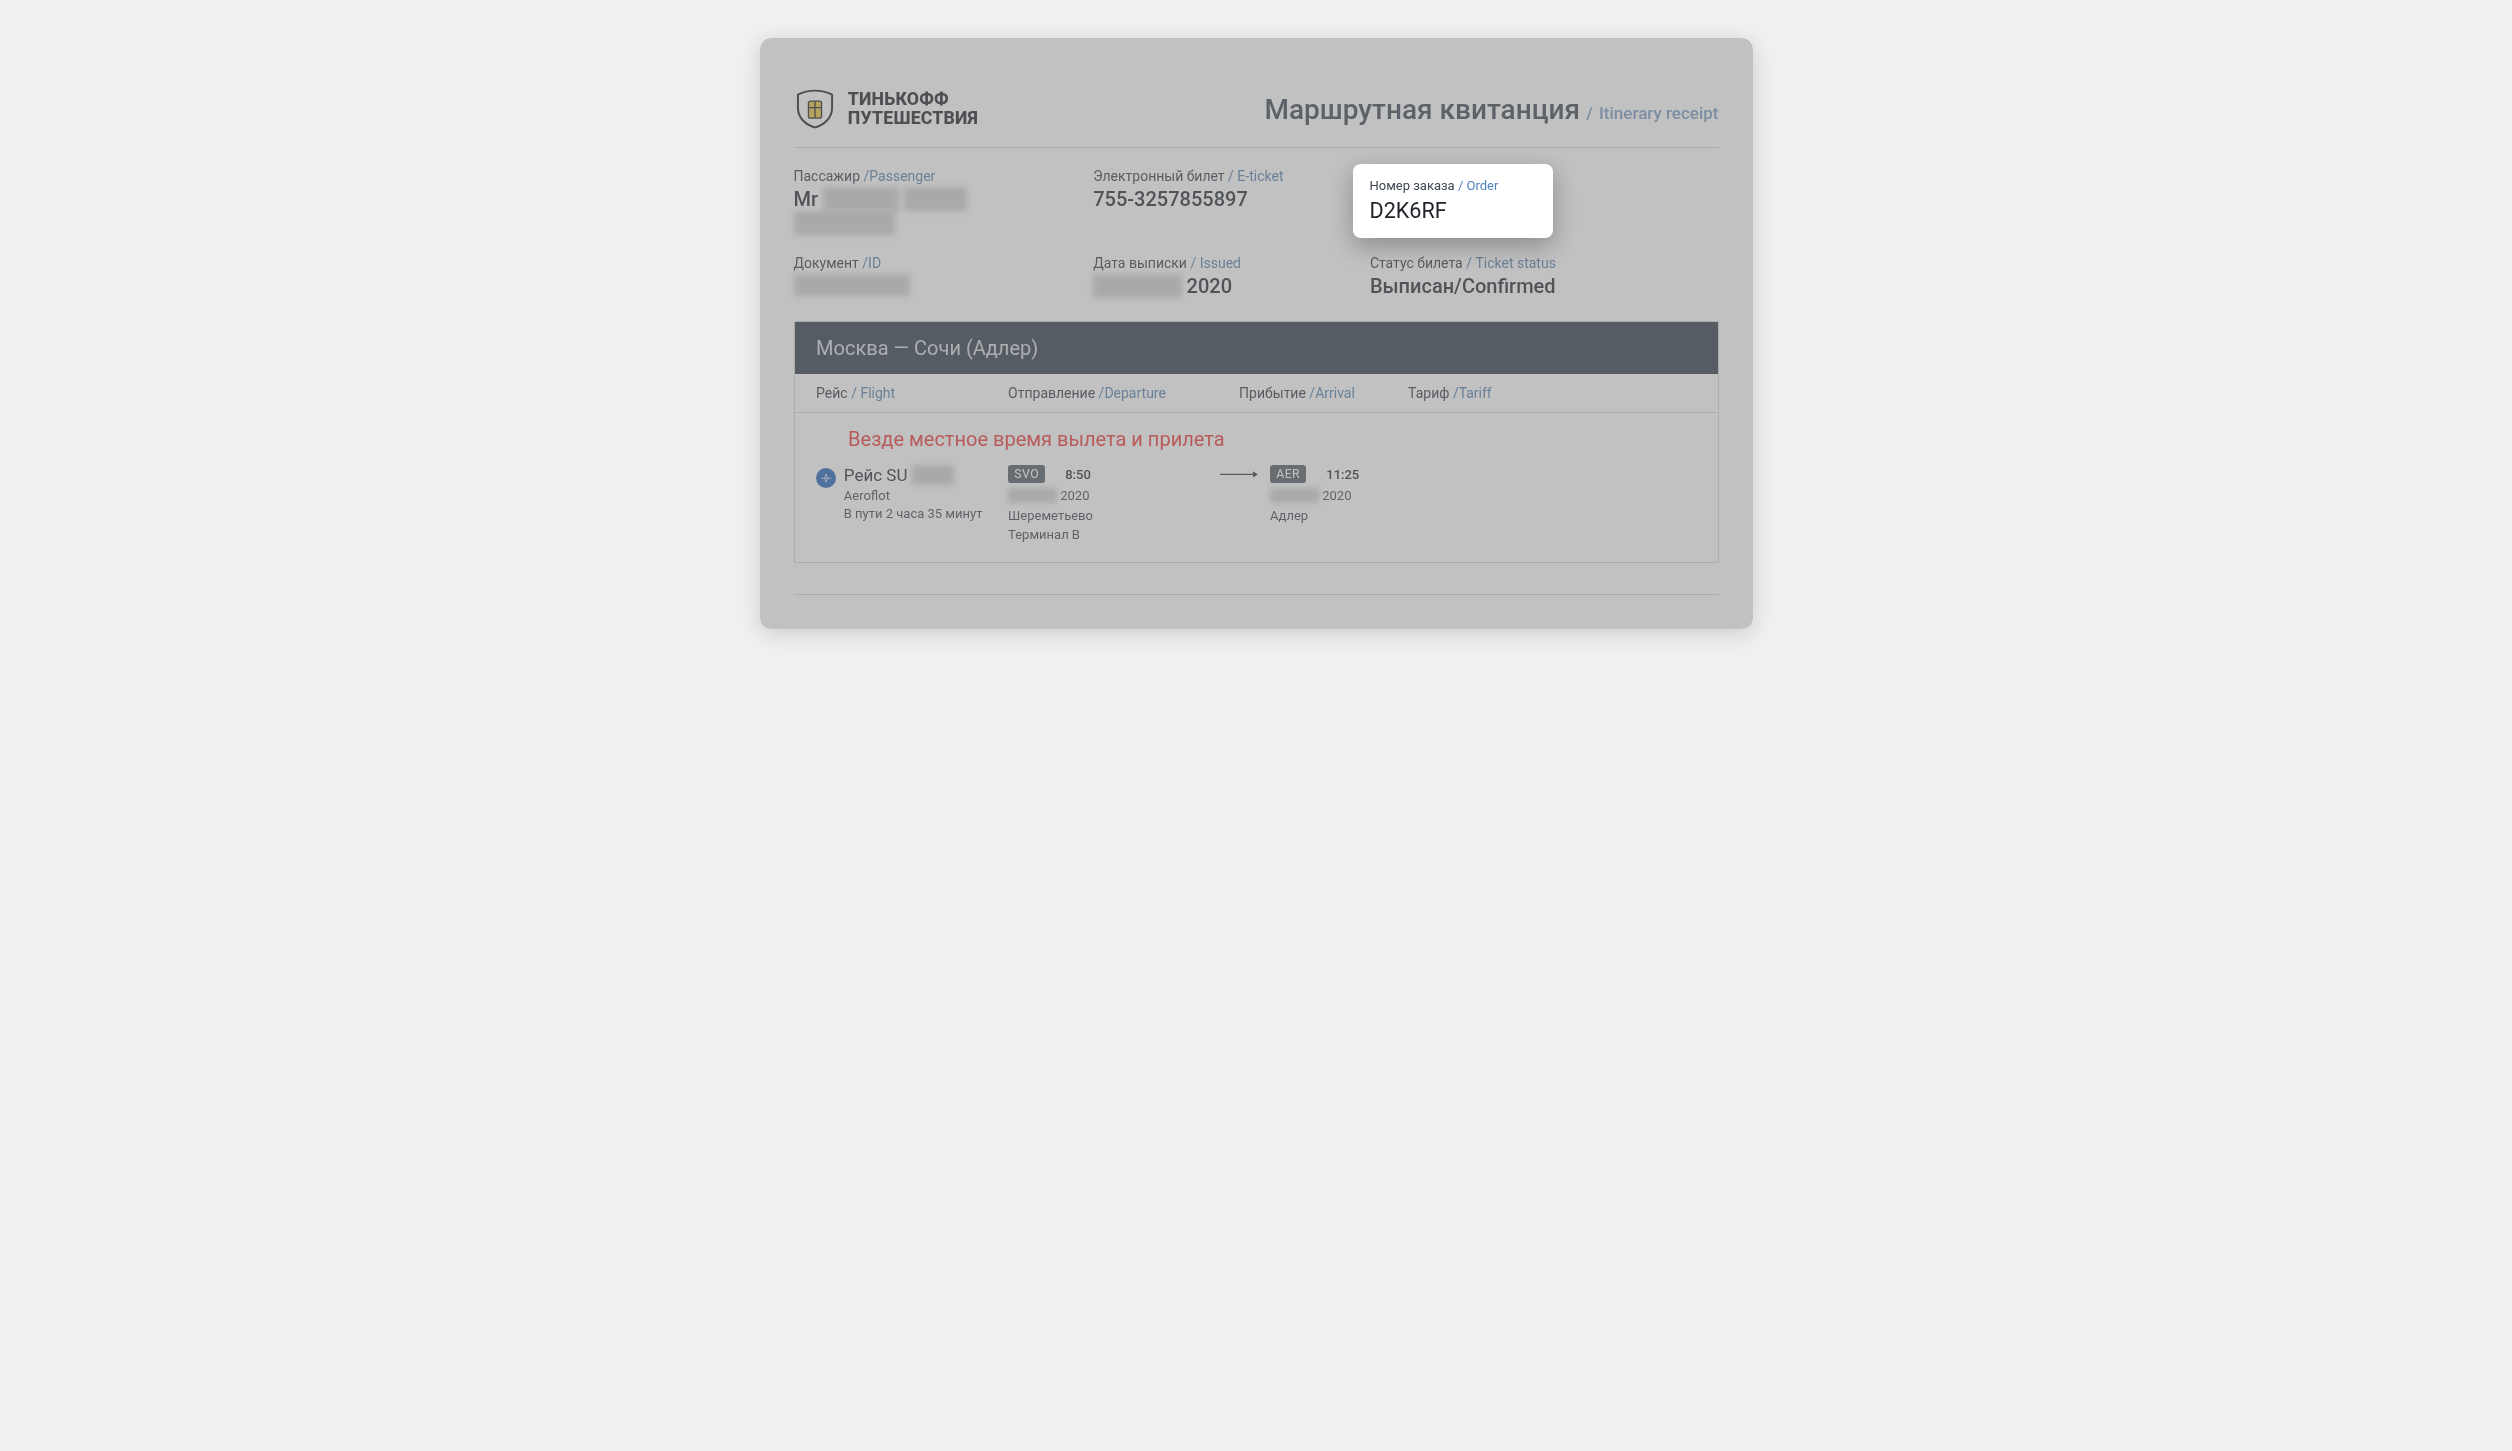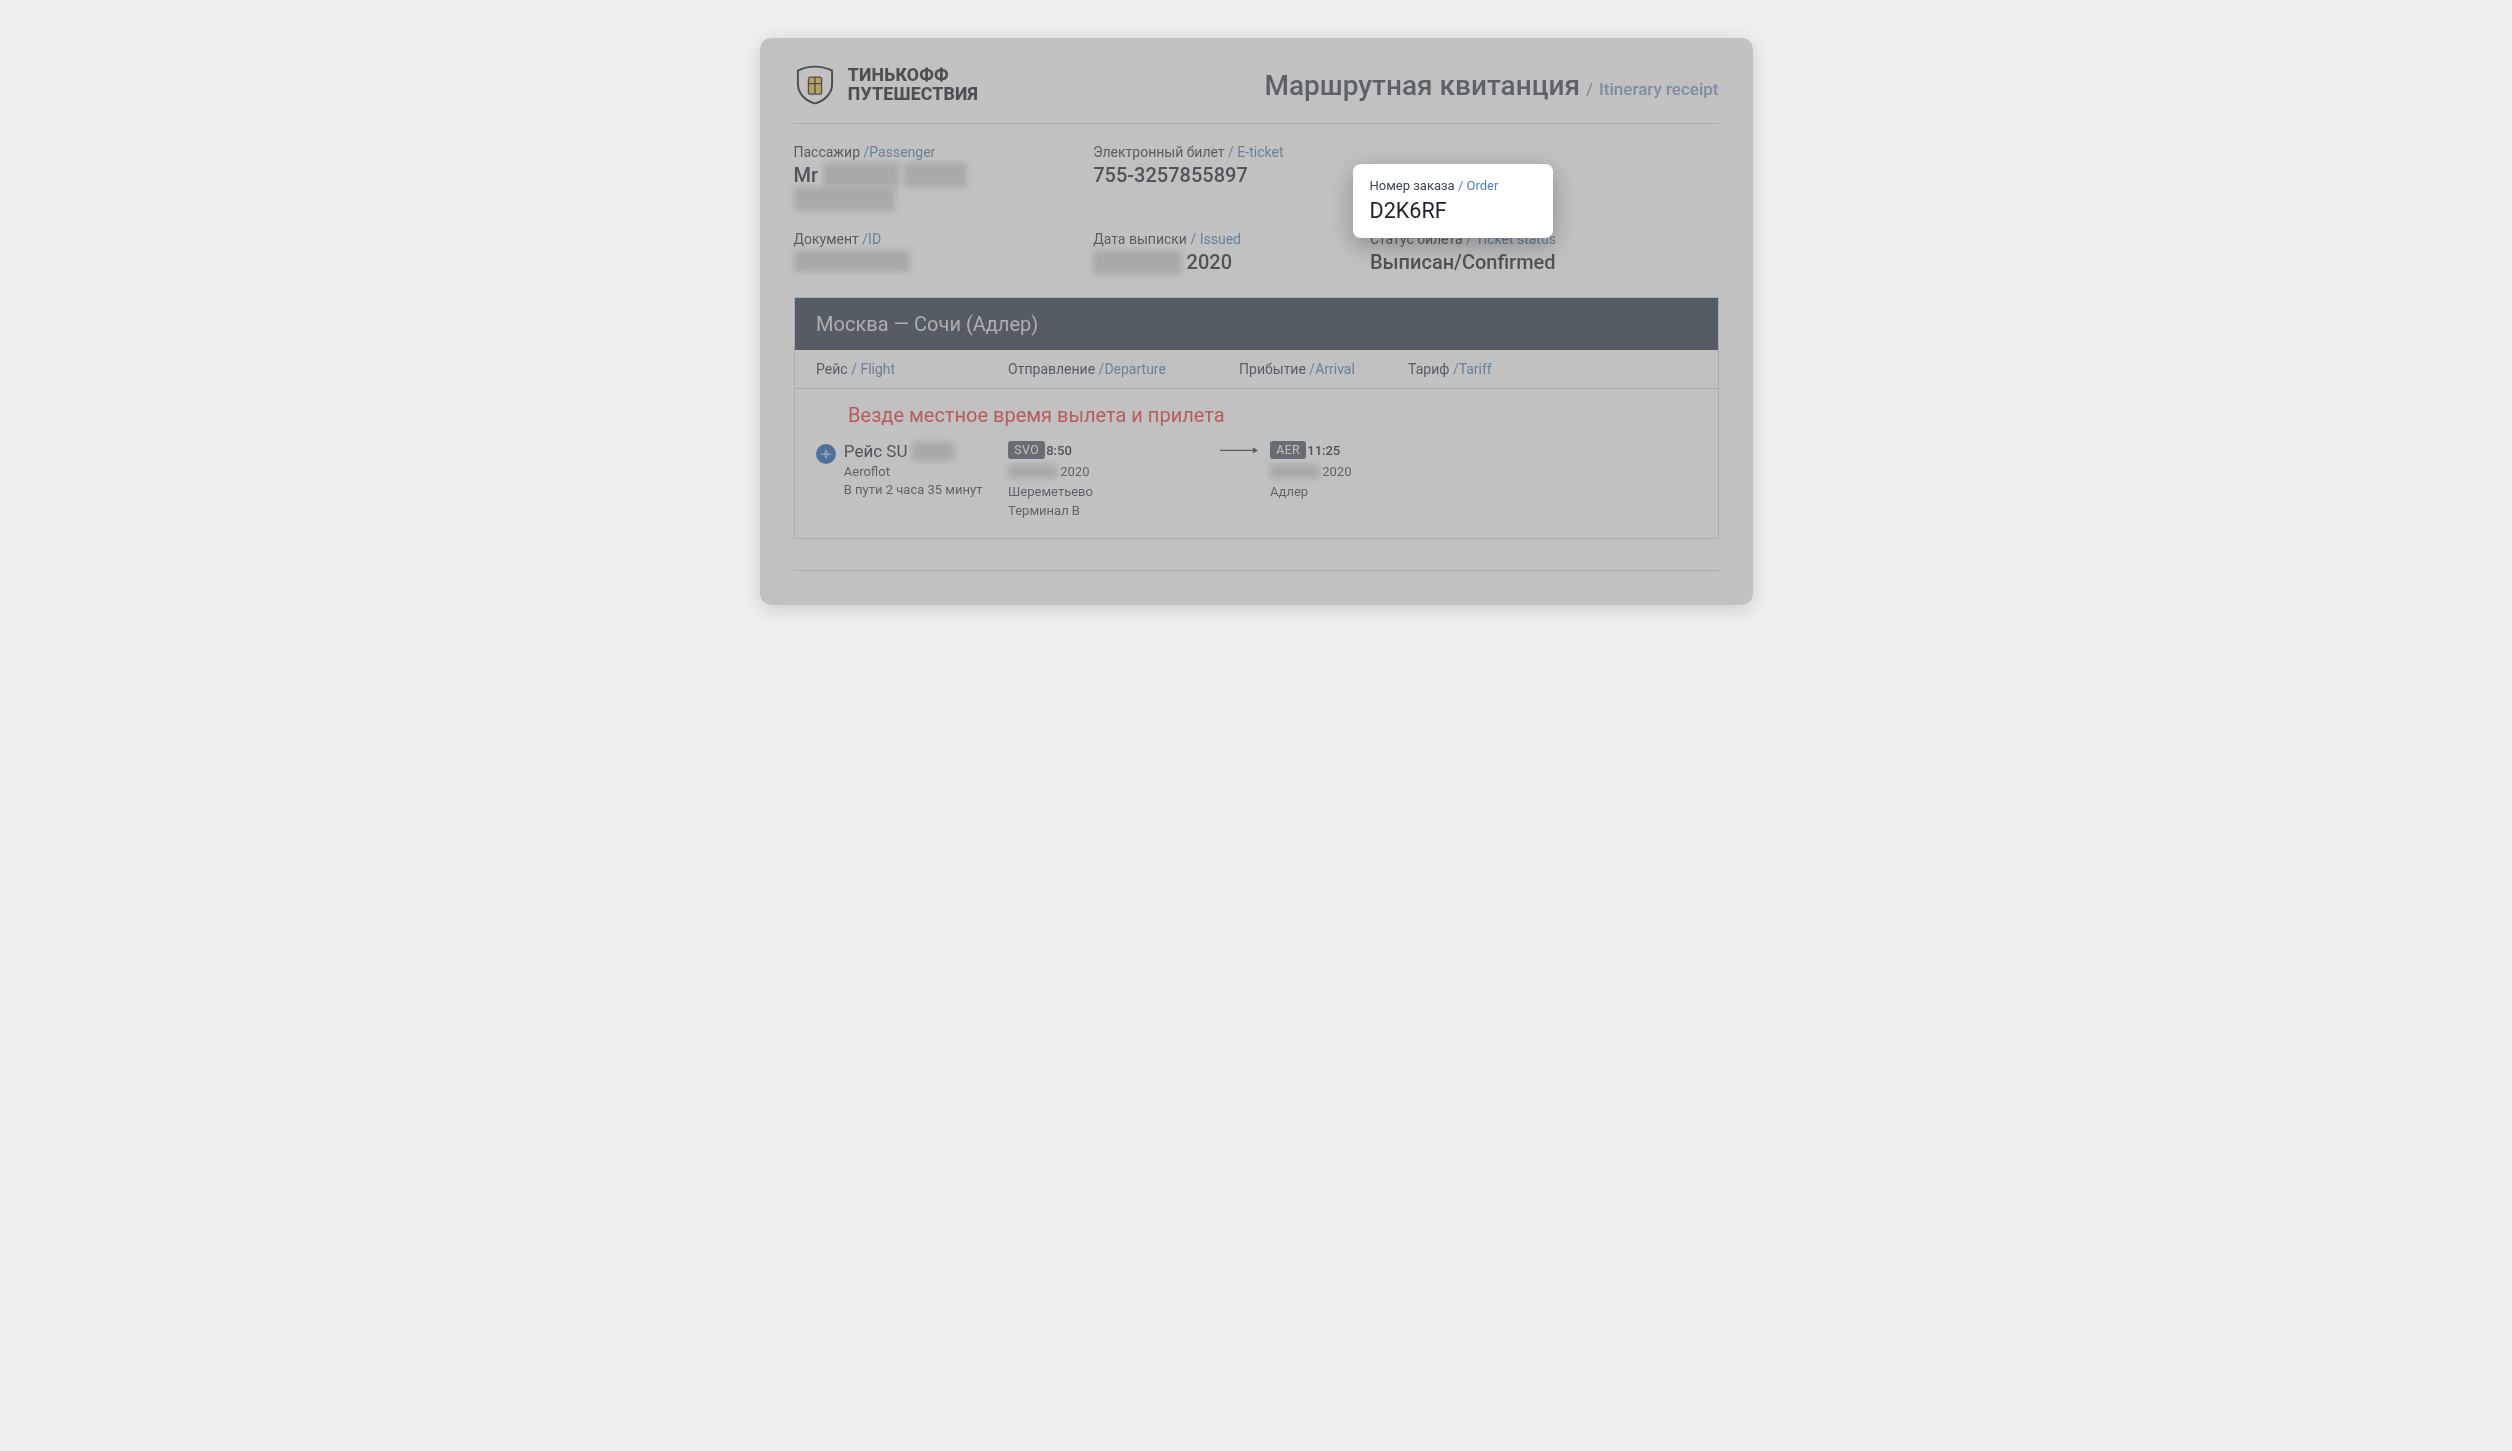--- a/index.html
+++ b/index.html
@@ -32,20 +32,21 @@
     pointer-events: none;
     border-radius: 10.8px;
   }
   .header-row {
     display: flex;
     align-items: center;
     justify-content: space-between;
     padding-bottom: 17px;
     border-bottom: 0.8px solid #d8dadd;
     margin-bottom: 20px;
+    margin-top: 24px;
   }
   .brand {
     display: flex;
     align-items: center;
     gap: 12.3px;
   }
   .brand-logo {
     width: 42px; height: 42px;
     flex: none;
   }
@@ -122,21 +123,21 @@
     width: 20px; height: 20px; border-radius: 50%;
     background: #2f6bbf;
     display: flex; align-items: center; justify-content: center;
     margin-top: 3.1px;
     flex: none;
   }
   .airline-dot svg { width: 12.3px; height: 12.3px; }
   .flight-name .top { font-size: 17px; color: #2f343c; font-weight: 400; }
   .flight-name .sub { font-size: 13px; color: #4a525c; margin-top: 3.1px; }
 
-  .timecol .top { display: flex; align-items: center; gap: 1px; }
+  .timecol .top { display: flex; align-items: center; gap: 20px; }
   .ap-badge {
     background: #5b646e;
     color: #fff;
     font-size: 12.3px;
     padding: 2.3px 6.2px;
     border-radius: 3.1px;
     letter-spacing: 0.4px;
   }
   .timecol .time { font-size: 13px; color: #2f343c; font-weight: 500; }
   .timecol .sub { font-size: 13px; color: #4a525c; margin-top: 4.6px; }

